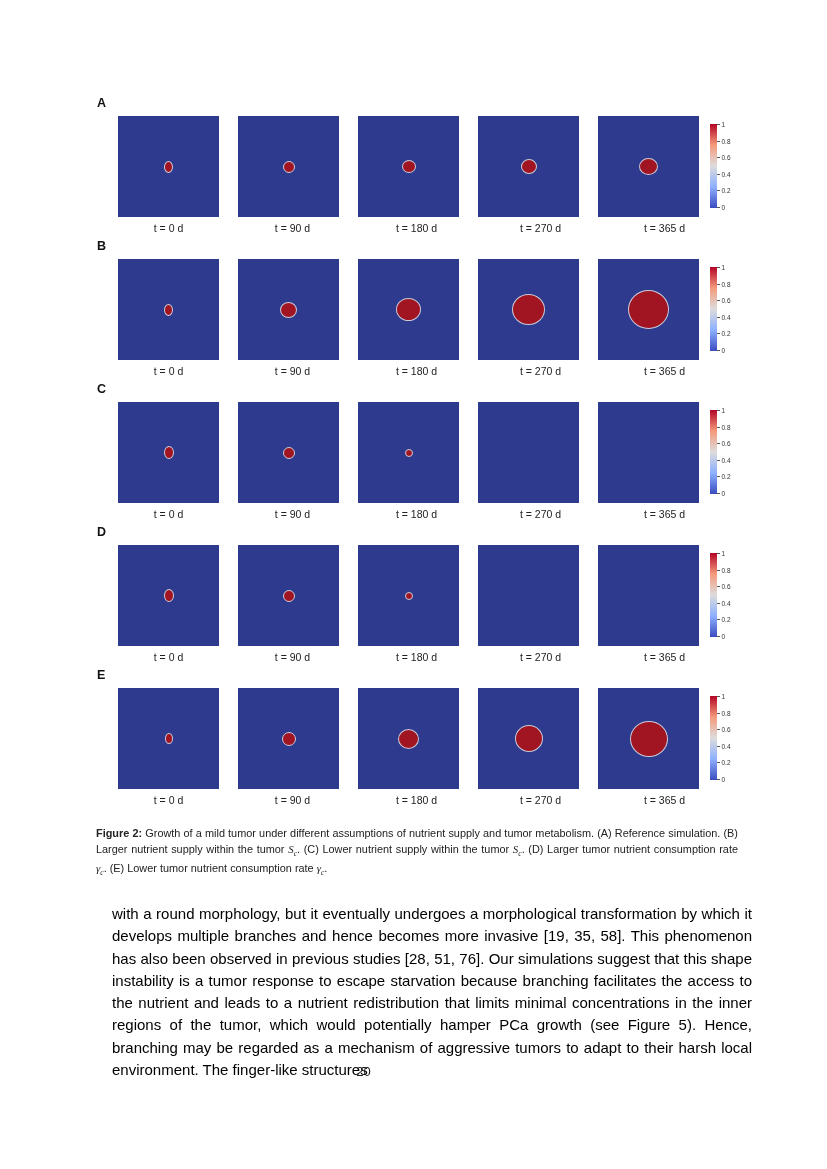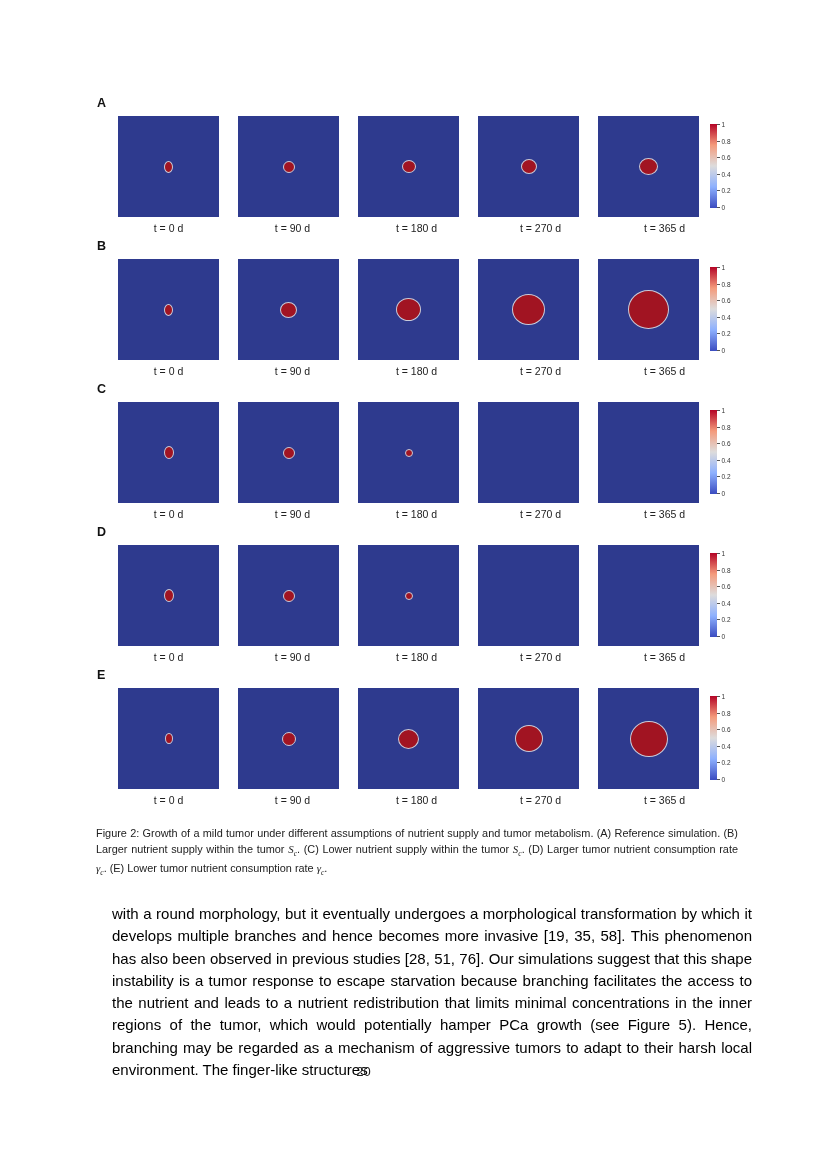--- a/index.html
+++ b/index.html
@@ -34,21 +34,21 @@
     height:90px; margin-top:-3px; margin-left:0;
   }
   .cb-tick { display:flex; align-items:center; height:7px; font-size:6.5px; color:#333; }
   .cb-tick::before { content:""; display:inline-block; width:3px; height:1px; background:#555; margin-right:1.5px; }
   .time-row { display:flex; gap:23px; margin-left:21px; margin-top:5px; }
   .time-label { width:101px; text-align:center; font-size:10.5px; color:#222; }
   .caption {
     position:absolute; top:826px; left:96px; width:642px;
     font-size:10.9px; line-height:15.6px; text-align:justify; color:#222;
   }
-  .caption b { font-weight:normal; }
+  .caption b { font-weight:bold; }
   .caption .math { font-style:italic; font-family:"Liberation Serif", serif; }
   .caption sub { font-size:7.5px; font-family:"Liberation Serif", serif; font-style:italic; }
   .body-text {
     position:absolute; top:903px; left:112px; width:640px;
     font-size:15px; line-height:22.3px; text-align:justify; color:#000000;
   }
   .page-number {
     position:absolute; top:1064px; left:0; width:727px;
     text-align:center; font-size:13px; color:#222;
   }

